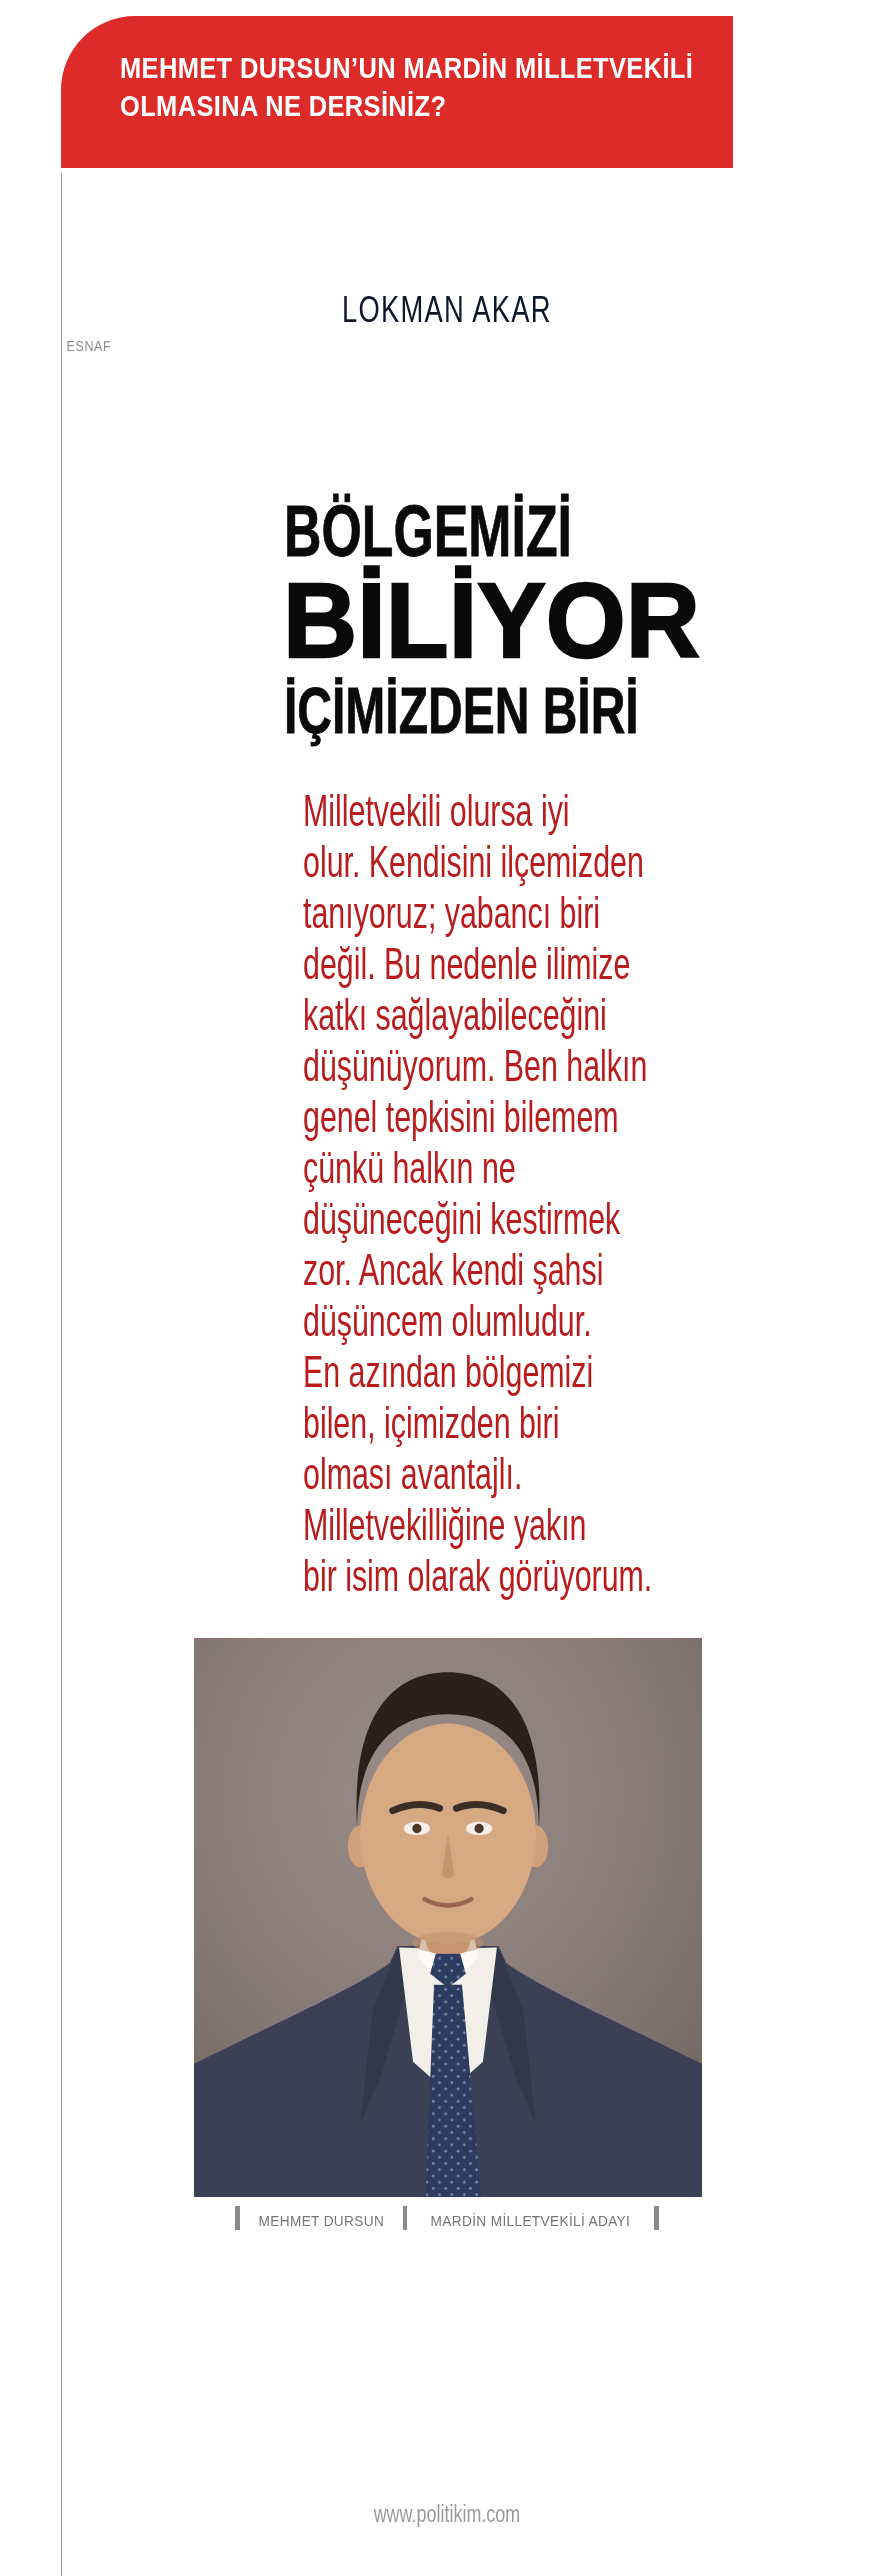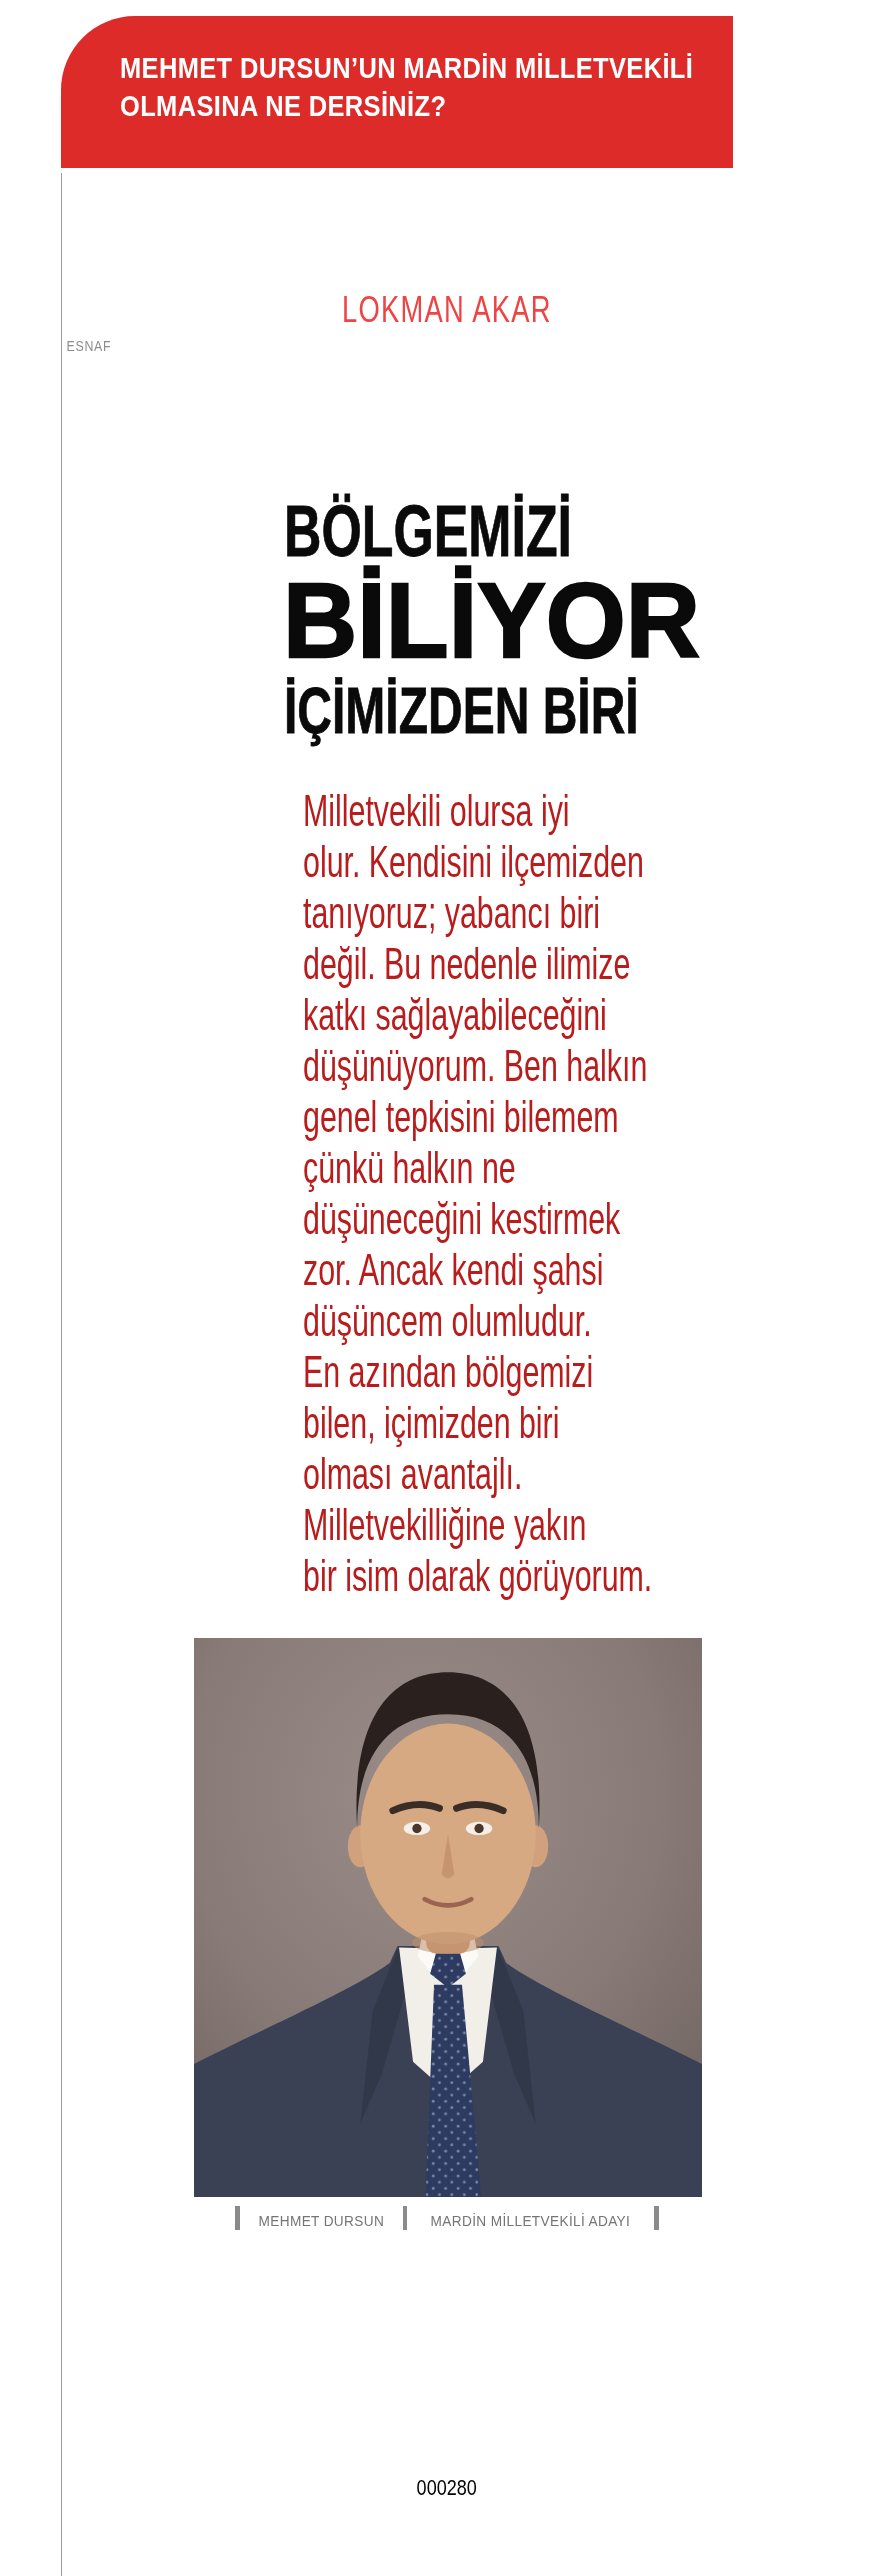--- a/index.html
+++ b/index.html
@@ -21,21 +21,21 @@
     letter-spacing:0.4px;
   }
   
   .card-frame{
     position:absolute;left:61px;top:173px;width:770px;height:2403px;
     border-left:1.6px solid #9a9a9a;border-right:1.6px solid #9a9a9a;
   }
   
   .person-name{
     position:absolute;left:61px;top:289px;width:772px;text-align:center;
-    font-size:36px;color:#ef4444;white-space:nowrap;
+    font-size:36px;color:#0f172a;white-space:nowrap;
   }
   .person-name .cond{display:inline-block;transform:scaleX(0.76);transform-origin:center;letter-spacing:1.6px;}
   .person-role{
     position:absolute;left:61px;top:337px;width:772px;text-align:left;
     font-size:15.5px;color:#8d8d8d;white-space:nowrap;
   }
   .person-role .cond{display:inline-block;transform:scaleX(0.8);transform-origin:center;letter-spacing:0.8px;}
   
   .h1{
     position:absolute;left:284px;top:495px;font-size:72px;font-weight:bold;color:#0a0a0a;
@@ -181,18 +181,18 @@
   </div>
 
   <div class="caption">
     <span class="bar"></span>
     <span class="ctext">MEHMET DURSUN</span>
     <span class="bar"></span>
     <span class="ctext">MARDİN MİLLETVEKİLİ ADAYI</span>
     <span class="bar"></span>
   </div>
 
-  <div class="footer-code">
-    <span class="cond">000280</span>
+  <div class="footer-site">
+    <span class="cond">www.politikim.com</span>
   </div>
 
 </div>
 
 
 </body></html>

